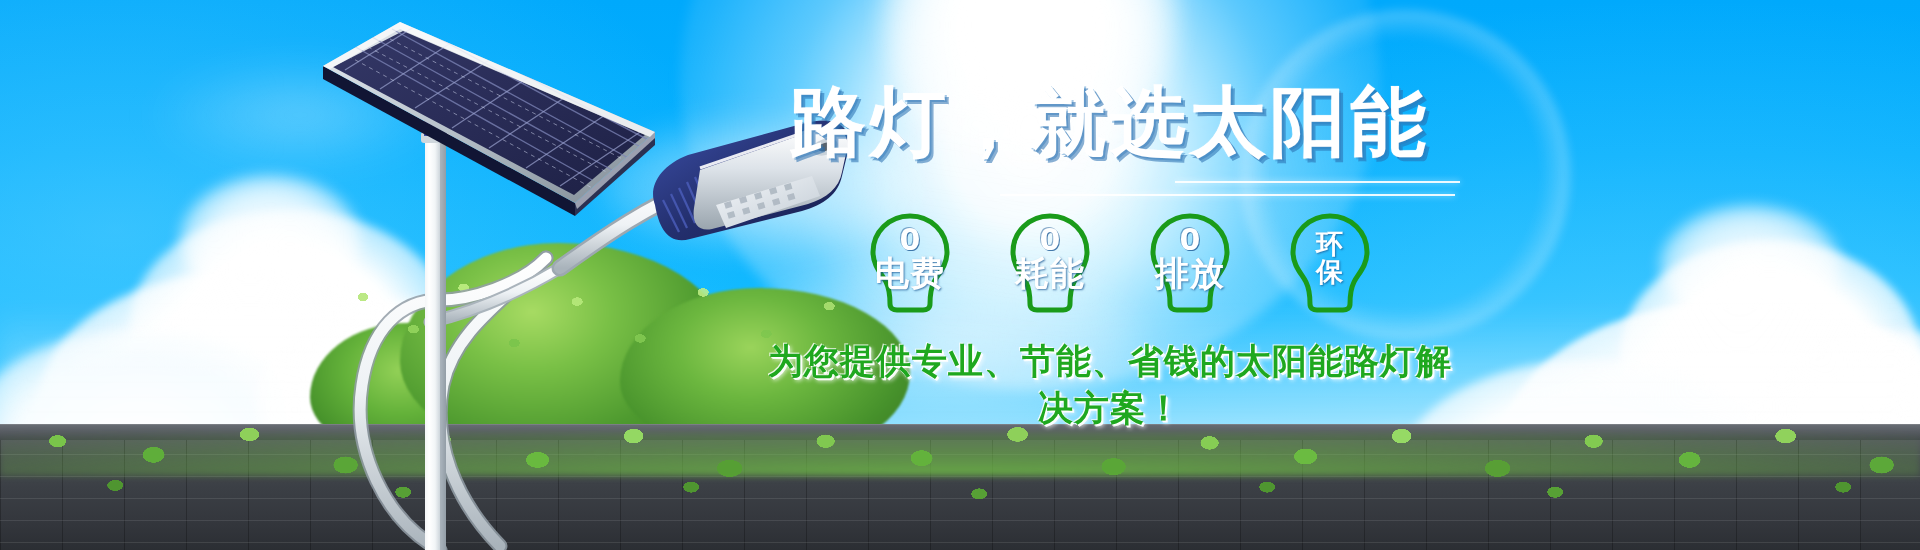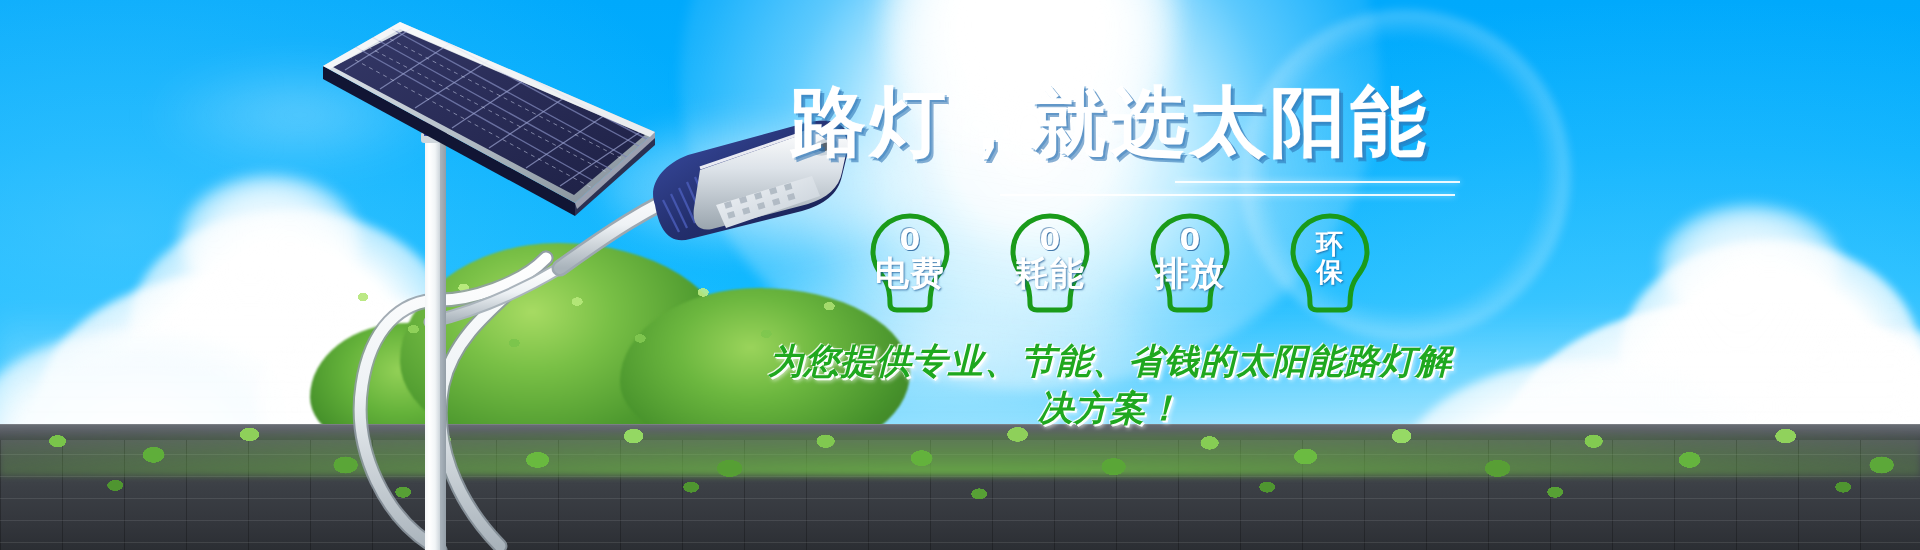--- a/index.html
+++ b/index.html
@@ -258,21 +258,20 @@
     text-align:center;
     font-size:35px;
     font-weight:bold;
     color:#1fa81f;
     letter-spacing:1px;
     text-shadow:
       1px 1px 0 #ffffff,
       2px 2px 0 rgba(255,255,255,.9),
       3px 3px 4px rgba(255,255,255,.75),
      -1px -1px 0 rgba(255,255,255,.85);
-    font-style: italic;
   }
 </style>
 </head>
 <body>
 
 <div id="banner">
 
   <div class="sky"></div>
   <div class="sky-tint"></div>
 

